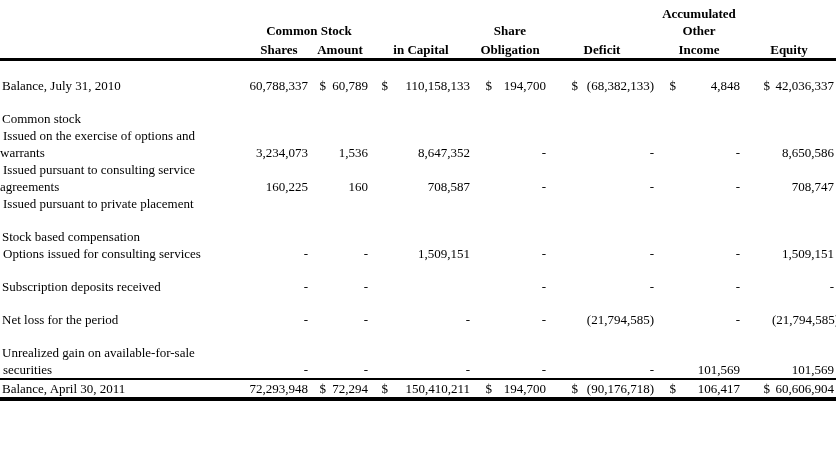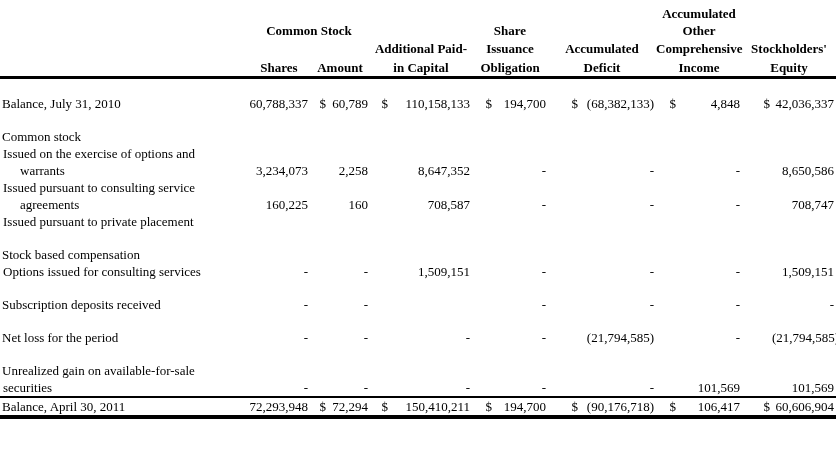--- a/index.html
+++ b/index.html
@@ -28,21 +28,21 @@
   tr.h1 th { height: 20px; }
   tr.h2 th { height: 15px; }
   tr.h3 th { height: 16px; }
   tr.h4 th { height: 17px; border-bottom: 3px solid #000; }
   tbody td { height: 17px; line-height: 16px; }
   tr.spacer td { height: 16px; }
   td.label { text-align: left; }
   td.bold  { font-weight: normal; }
   td.ind0 { padding-left: 2px; }
   td.ind1 { padding-left: 3px; }
-  td.ind2 { padding-left: 20px; }
+  td.ind2 { }
   td.val    { text-align: right; padding-right: 2px; }
   td.dollar { text-align: right; padding-right: 2px; }
   tr.rule-above td { border-top: 2px solid #000; }
   tr.rule-below td { border-bottom: 4px solid #000; }
 </style>
 </head>
 <body>
 
 <table class="equity">
   <colgroup>
@@ -73,29 +73,20 @@
     </tr>
     <tr class="h2">
       <th></th>
       <th colspan="3">Common Stock</th>
       <th colspan="2"></th>
       <th colspan="2">Share</th>
       <th colspan="2"></th>
       <th colspan="2">Other</th>
       <th colspan="2"></th>
     </tr>
-    <tr class="h3">
-      <th></th>
-      <th colspan="3"></th>
-      <th colspan="2">Additional Paid-</th>
-      <th colspan="2">Issuance</th>
-      <th colspan="2">Accumulated</th>
-      <th colspan="2">Comprehensive</th>
-      <th colspan="2">Stockholders'</th>
-    </tr>
     <tr class="h4">
       <th></th>
       <th>Shares</th>
       <th colspan="2">Amount</th>
       <th colspan="2">in Capital</th>
       <th colspan="2">Obligation</th>
       <th colspan="2">Deficit</th>
       <th colspan="2">Income</th>
       <th colspan="2">Equity</th>
     </tr>
@@ -152,21 +143,21 @@
         <td class="val"></td>
         <td class="dollar"></td>
         <td class="val"></td>
         <td class="dollar"></td>
         <td class="val"></td>
       </tr>
       <tr>
         <td class="label ind2">warrants</td>
         <td class="val">3,234,073</td>
         <td class="dollar"></td>
-        <td class="val">2,258</td>
+        <td class="val">1,536</td>
         <td class="dollar"></td>
         <td class="val">8,647,352</td>
         <td class="dollar"></td>
         <td class="val">-</td>
         <td class="dollar"></td>
         <td class="val">-</td>
         <td class="dollar"></td>
         <td class="val">-</td>
         <td class="dollar"></td>
         <td class="val">8,650,586</td>

